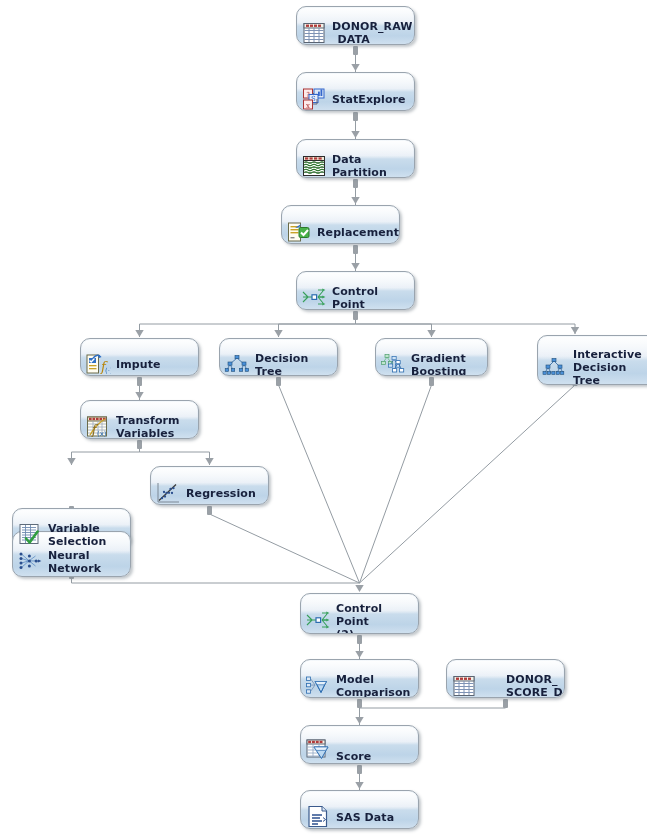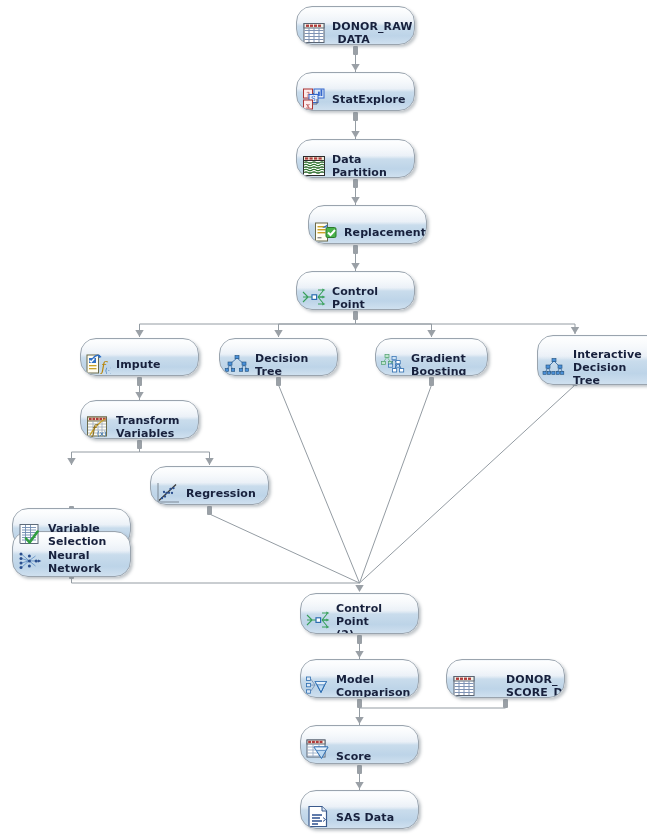--- a/index.html
+++ b/index.html
@@ -19,21 +19,21 @@
     position:absolute;
     left:0; top:0;
     width:647px; height:838px;
     pointer-events:none;
   }
   
   .node{
     position:absolute;
     box-sizing:border-box;
     border:1px solid #9aa4ae;
-    border-radius:16px;
+    border-radius:10px;
     background:linear-gradient(to bottom,
         #f4f8fb 0%,
         #e7eef6 42%,
         #c9dcec 52%,
         #bdd4e8 78%,
         #cfe0ef 100%);
     box-shadow:2px 2px 3px rgba(120,130,140,.45);
     display:flex;
     align-items:center;
     padding:15px 6px 0 4px;
@@ -197,21 +197,21 @@
         <g stroke="#2f7a2f" stroke-width="1.1">
           <path d="M3,9.5 q2,-1.6 4,0 t4,0 t4,0 t4,0 t4,0"></path>
             <path d="M3,12 q2,-1.6 4,0 t4,0 t4,0 t4,0 t4,0"></path>
             <path d="M3,14.5 q2,-1.6 4,0 t4,0 t4,0 t4,0 t4,0"></path>
             <path d="M3,17 q2,-1.6 4,0 t4,0 t4,0 t4,0 t4,0"></path>
             <path d="M3,19.5 q2,-1.6 4,0 t4,0 t4,0 t4,0 t4,0"></path>
         </g>
         </svg>
         <span class="lbl">Data Partition</span>
       </div>
-      <div class="node" style="left: 308px; top: 205px; width: 119px; height: 39px;">
+      <div class="node" style="left: 281px; top: 205px; width: 119px; height: 39px;">
         <svg class="ico" viewBox="0 0 26 26" xmlns="http://www.w3.org/2000/svg">
           <rect x="2.5" y="4" width="12" height="18" fill="#fffdf2" stroke="#6b6b4a"></rect>
         <g fill="#c9a227">
             <rect x="4.5" y="7" width="8" height="1.4"></rect>
             <rect x="4.5" y="10" width="8" height="1.4"></rect>
             <rect x="4.5" y="13" width="8" height="1.4"></rect>
           </g>
         <rect x="4.5" y="18" width="4" height="1.4" fill="#888"></rect>
         <path d="M9,9 L15,5 L13.5,8 L16.5,8 Z" fill="#2f6fc4"></path>
         <rect x="13" y="8.5" width="10" height="10" rx="1.5" fill="#49b24a" stroke="#2a7a2c"></rect>

